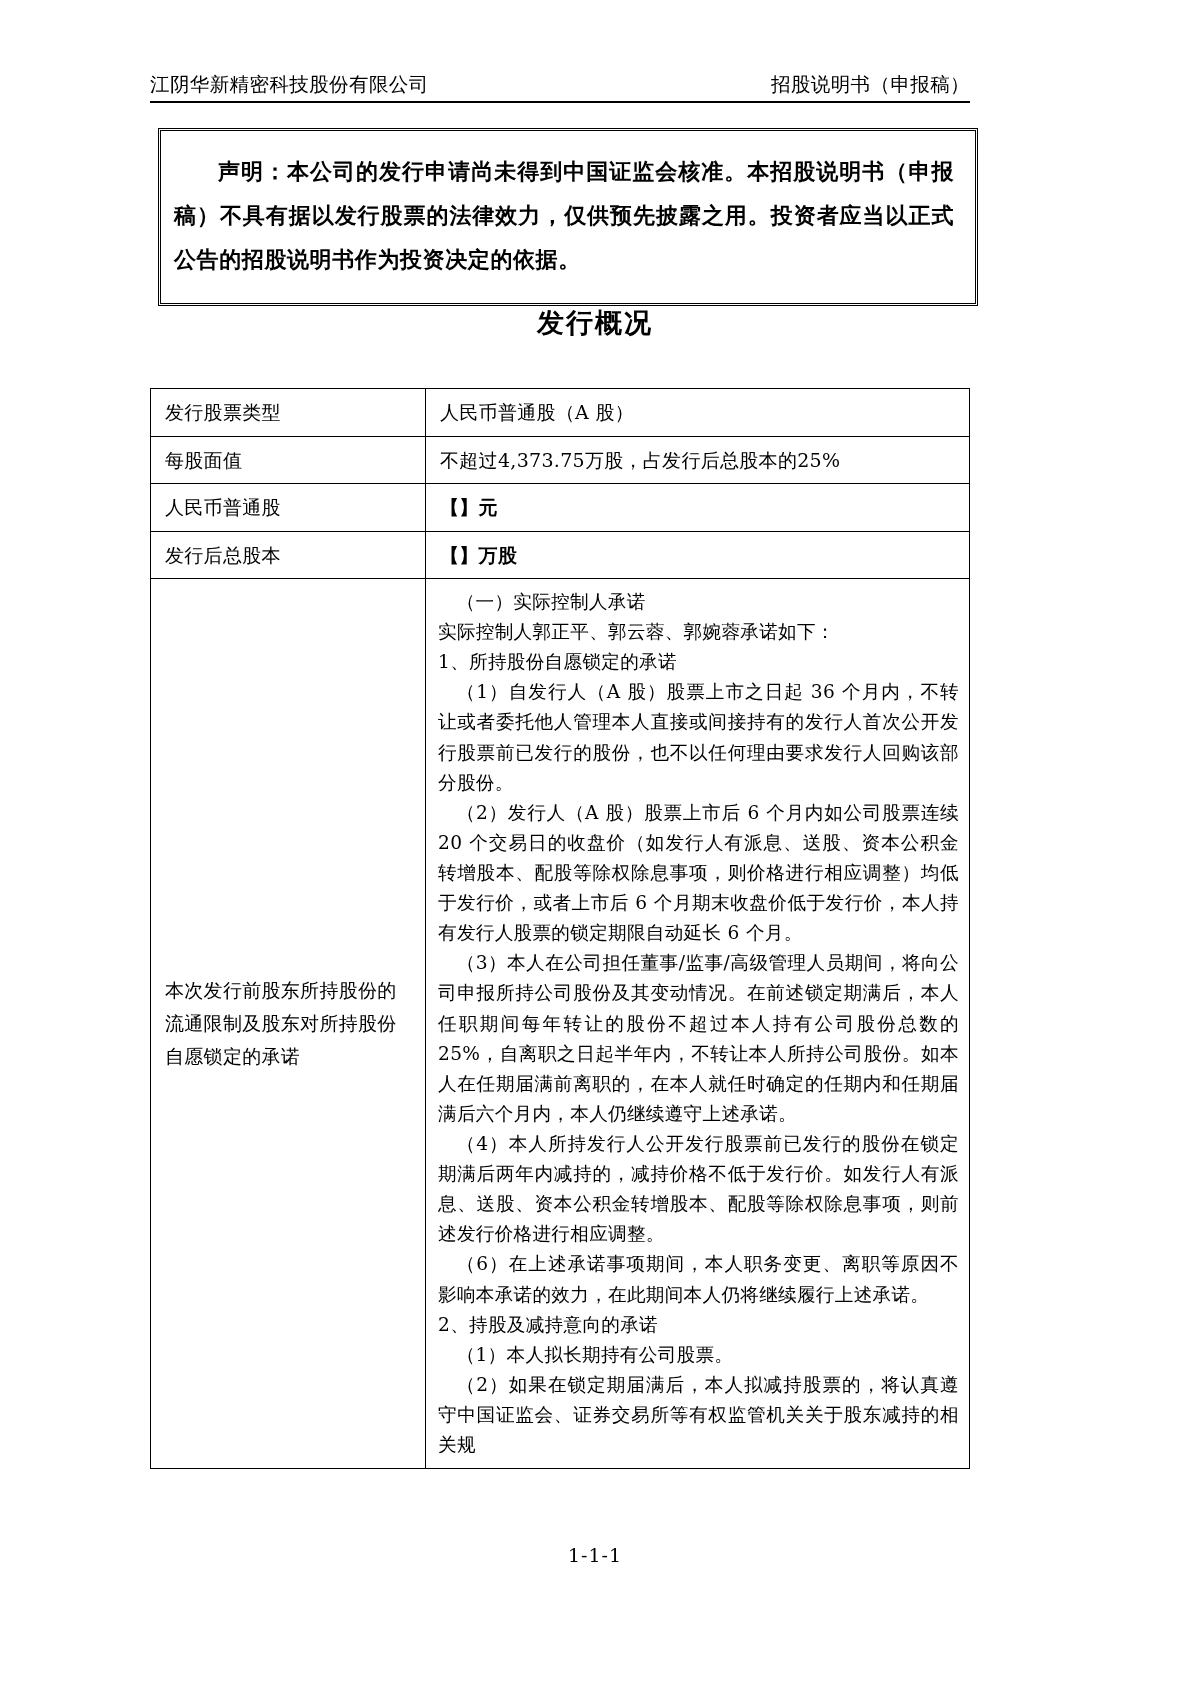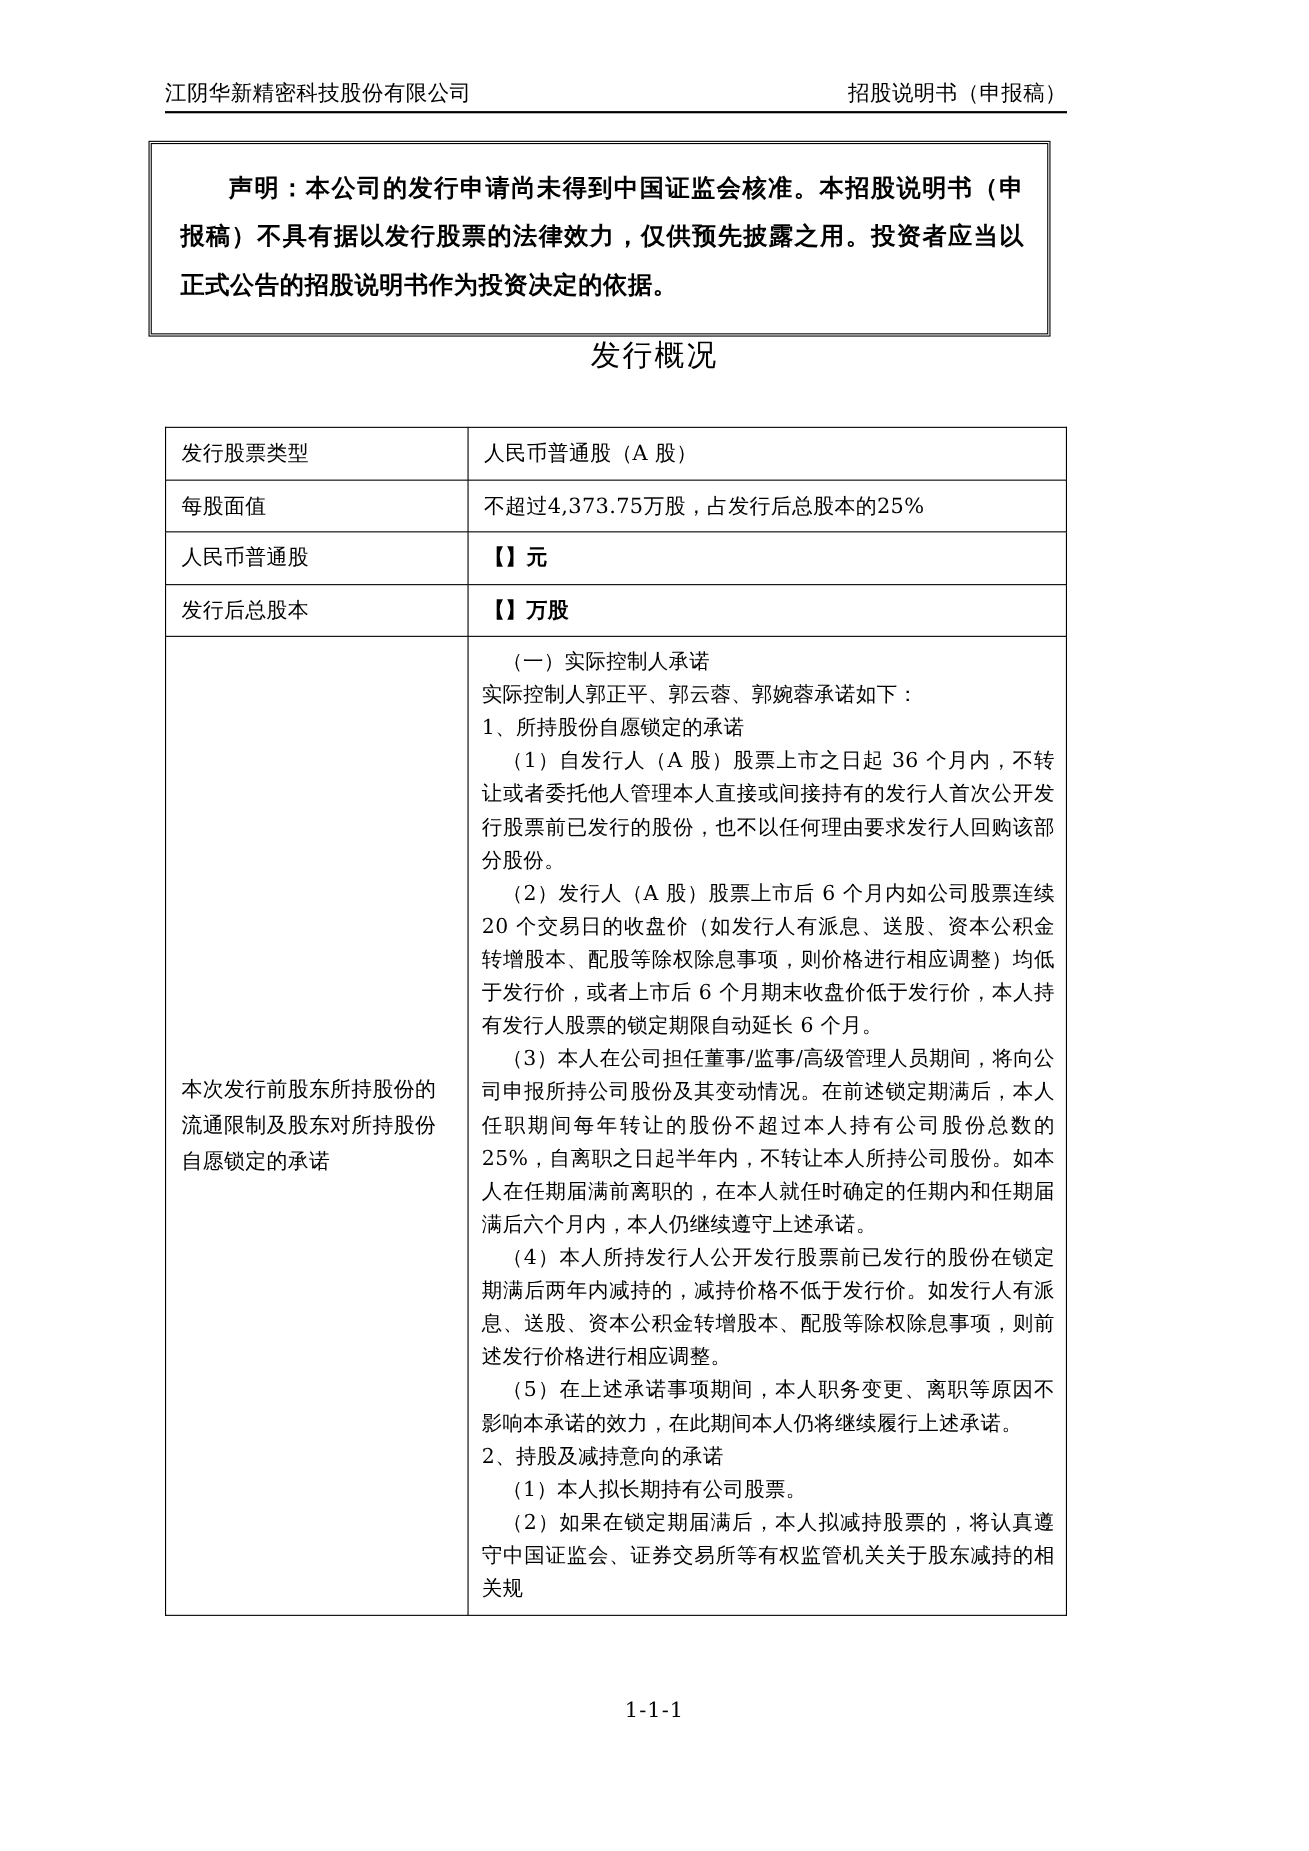--- a/index.html
+++ b/index.html
@@ -36,26 +36,26 @@
     border-bottom: 2.6px solid #000;
     padding-bottom: 4px;
     font-family: "DejaVu Serif", "Liberation Serif", serif;
   }
   .running-header .hdr-left { text-align: left; }
   .running-header .hdr-right { text-align: right; }
 
   
   .declaration-box {
     position: absolute;
-    left: 135px;
+    left: 158px;
     top: 128px;
     width: 820px;
     border: 3px double #000;
     box-sizing: border-box;
-    padding: 18px 20px 20px 25px;
+    padding: 18px 20px 20px 12px;
   }
   .declaration-inner {
     border: 1px solid transparent;
   }
   .declaration-text {
     font-family: "DejaVu Sans", "Liberation Sans", sans-serif;
     font-weight: bold;
     font-size: 22px;
     line-height: 2.0;
     text-align: justify;
@@ -65,21 +65,21 @@
   }
 
   
   .section-title {
     position: absolute;
     left: 0;
     top: 305px;
     width: 1190px;
     text-align: center;
     font-family: "DejaVu Sans", "Liberation Sans", sans-serif;
-    font-weight: normal;
+    font-weight: bold;
     font-size: 27px;
     letter-spacing: 2px;
   }
 
   
   .overview-table {
     position: absolute;
     left: 150px;
     top: 388px;
     width: 820px;
@@ -178,21 +178,21 @@
       <tr>
         <td class="label-col commit-label">本次发行前股东所持股份的流通限制及股东对所持股份自愿锁定的承诺</td>
         <td class="value-col commit-cell">
           <p class="indent">（一）实际控制人承诺</p>
           <p class="noindent">实际控制人郭正平、郭云蓉、郭婉蓉承诺如下：</p>
           <p class="noindent">1、所持股份自愿锁定的承诺</p>
           <p class="indent">（1）自发行人（A 股）股票上市之日起 36 个月内，不转让或者委托他人管理本人直接或间接持有的发行人首次公开发行股票前已发行的股份，也不以任何理由要求发行人回购该部分股份。</p>
           <p class="indent">（2）发行人（A 股）股票上市后 6 个月内如公司股票连续 20 个交易日的收盘价（如发行人有派息、送股、资本公积金转增股本、配股等除权除息事项，则价格进行相应调整）均低于发行价，或者上市后 6 个月期末收盘价低于发行价，本人持有发行人股票的锁定期限自动延长 6 个月。</p>
           <p class="indent">（3）本人在公司担任董事/监事/高级管理人员期间，将向公司申报所持公司股份及其变动情况。在前述锁定期满后，本人任职期间每年转让的股份不超过本人持有公司股份总数的 25%，自离职之日起半年内，不转让本人所持公司股份。如本人在任期届满前离职的，在本人就任时确定的任期内和任期届满后六个月内，本人仍继续遵守上述承诺。</p>
           <p class="indent">（4）本人所持发行人公开发行股票前已发行的股份在锁定期满后两年内减持的，减持价格不低于发行价。如发行人有派息、送股、资本公积金转增股本、配股等除权除息事项，则前述发行价格进行相应调整。</p>
-          <p class="indent">（5）在上述承诺事项期间，本人职务变更、离职等原因不影响本承诺的效力，在此期间本人仍将继续履行上述承诺。</p>
+          <p class="indent">（6）在上述承诺事项期间，本人职务变更、离职等原因不影响本承诺的效力，在此期间本人仍将继续履行上述承诺。</p>
           <p class="noindent">2、持股及减持意向的承诺</p>
           <p class="indent">（1）本人拟长期持有公司股票。</p>
           <p class="indent">（2）如果在锁定期届满后，本人拟减持股票的，将认真遵守中国证监会、证券交易所等有权监管机关关于股东减持的相关规</p>
         </td>
       </tr>
     </tbody>
   </table>
 
   <div class="page-footer">1-1-1</div>
 

